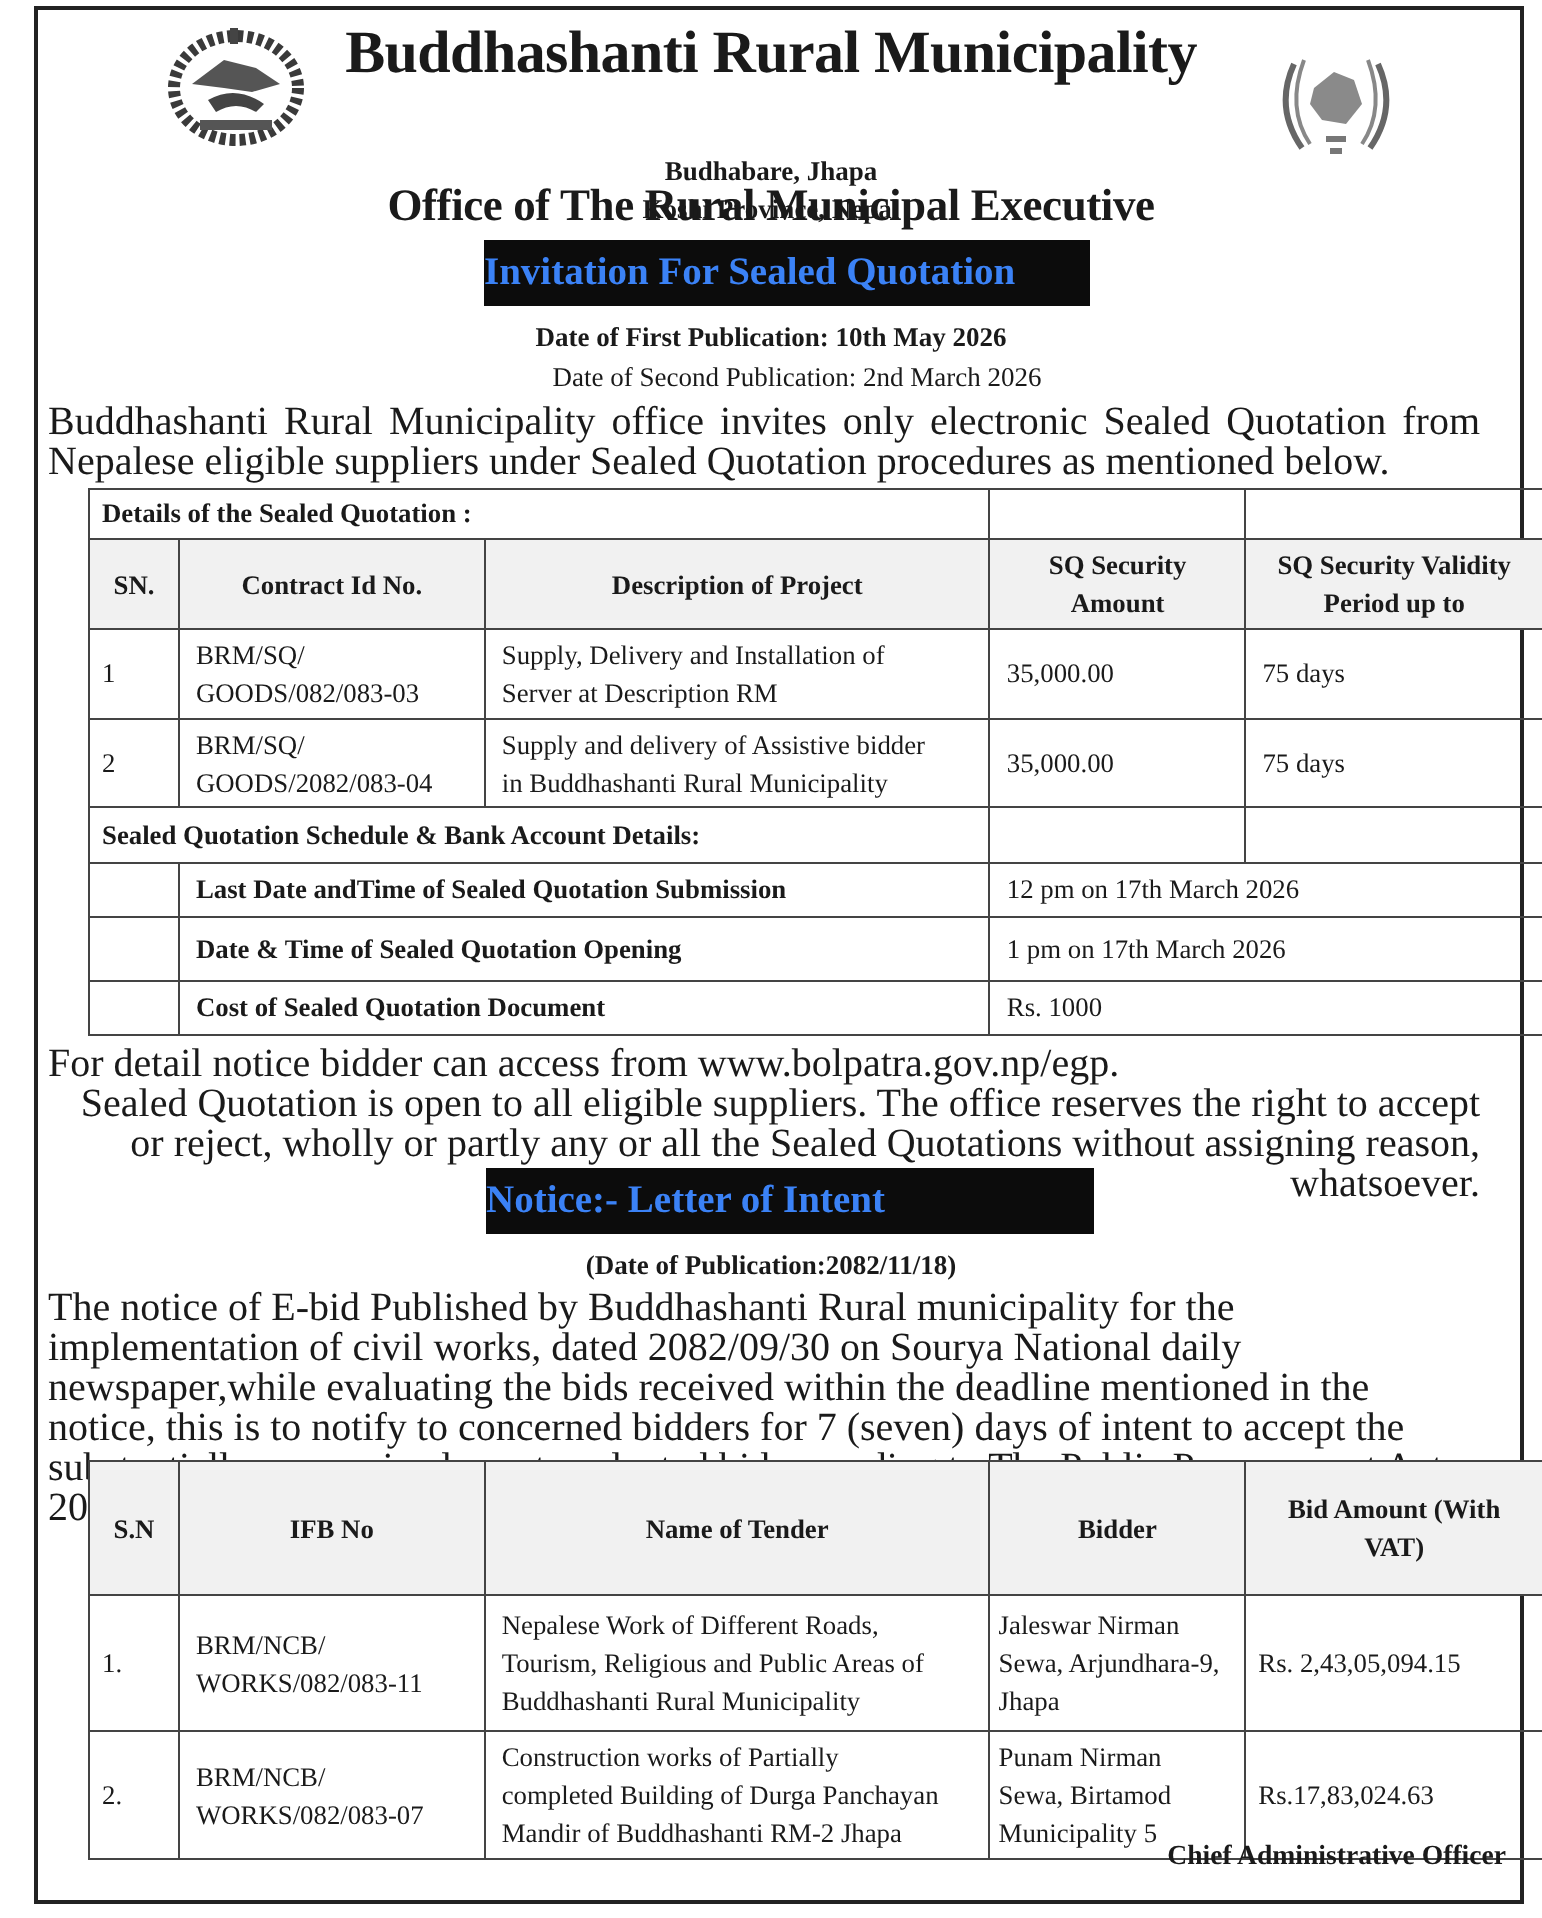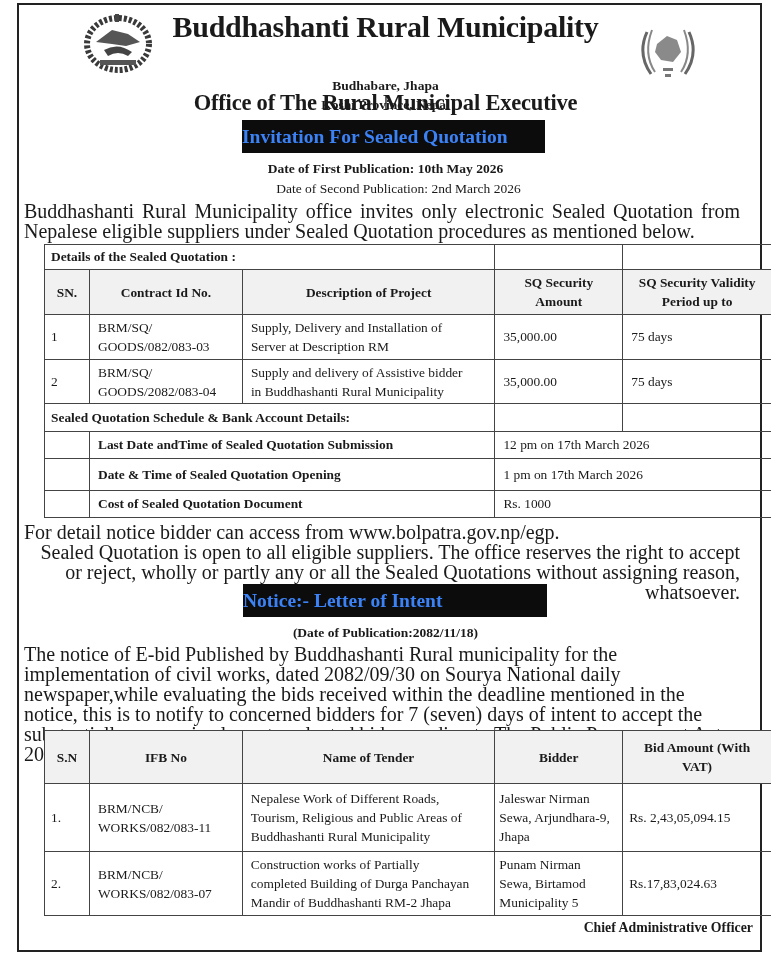--- a/index.html
+++ b/index.html
@@ -145,21 +145,21 @@
 
 <table class="grid t2">
   <colgroup>
     <col style="width:45px">
       <col style="width:153px">
       <col style="width:253px">
       <col style="width:128px">
       <col style="width:149px">
   </colgroup>
   <tbody>
-      <tr style="height:53px">
+      <tr style="height:67px">
     <th>S.N</th>
     <th>IFB No</th>
     <th>Name of Tender</th>
     <th>Bidder</th>
     <th>Bid Amount (With VAT)</th>
   </tr>
   <tr style="height:68px">
     <td style="padding-left:6px">1.</td>
     <td class="cell-lines">
           <div>BRM/NCB/</div>

